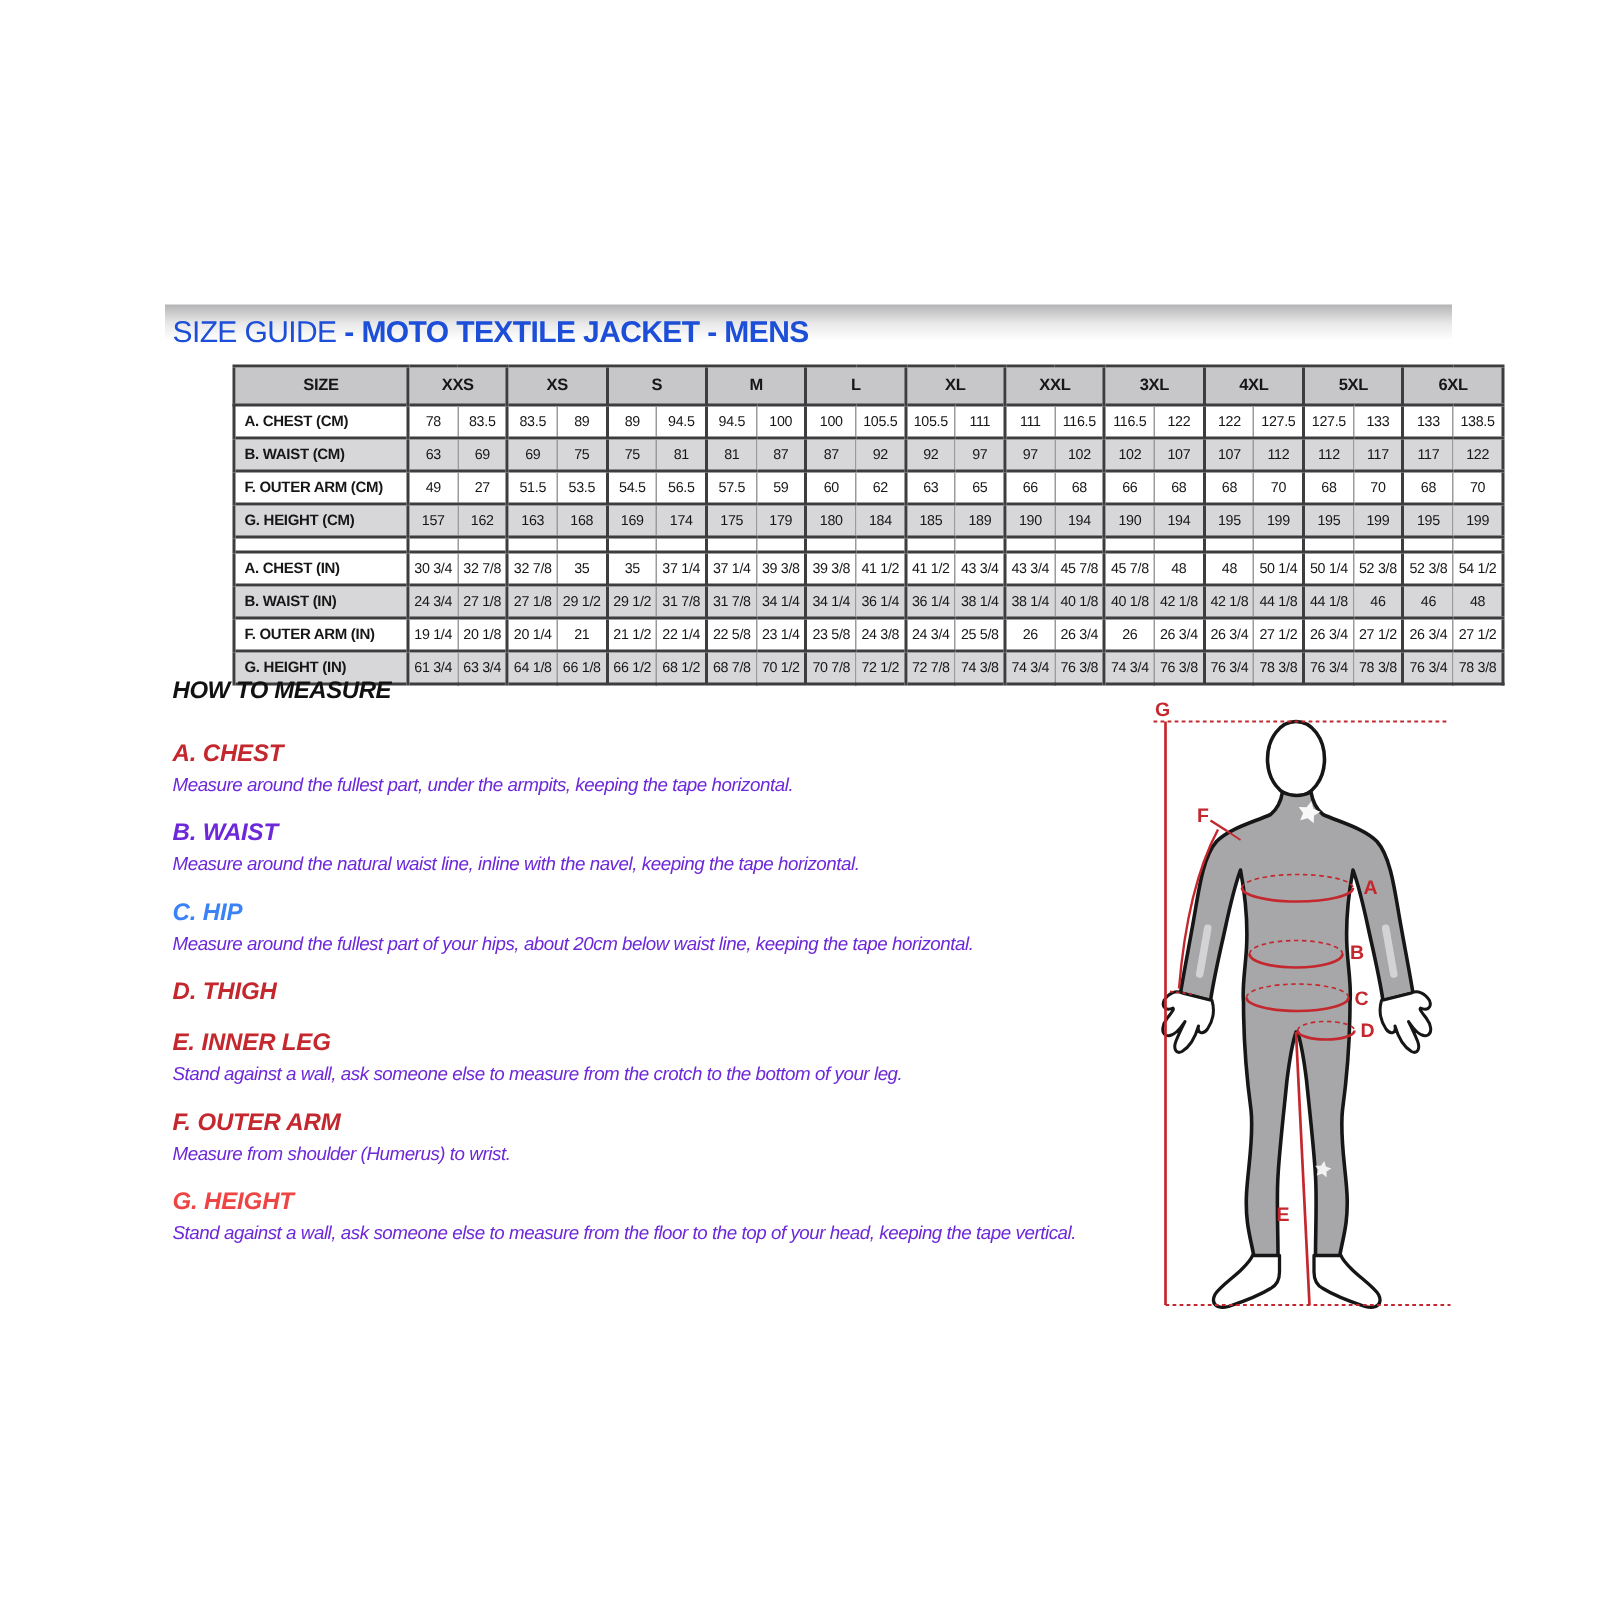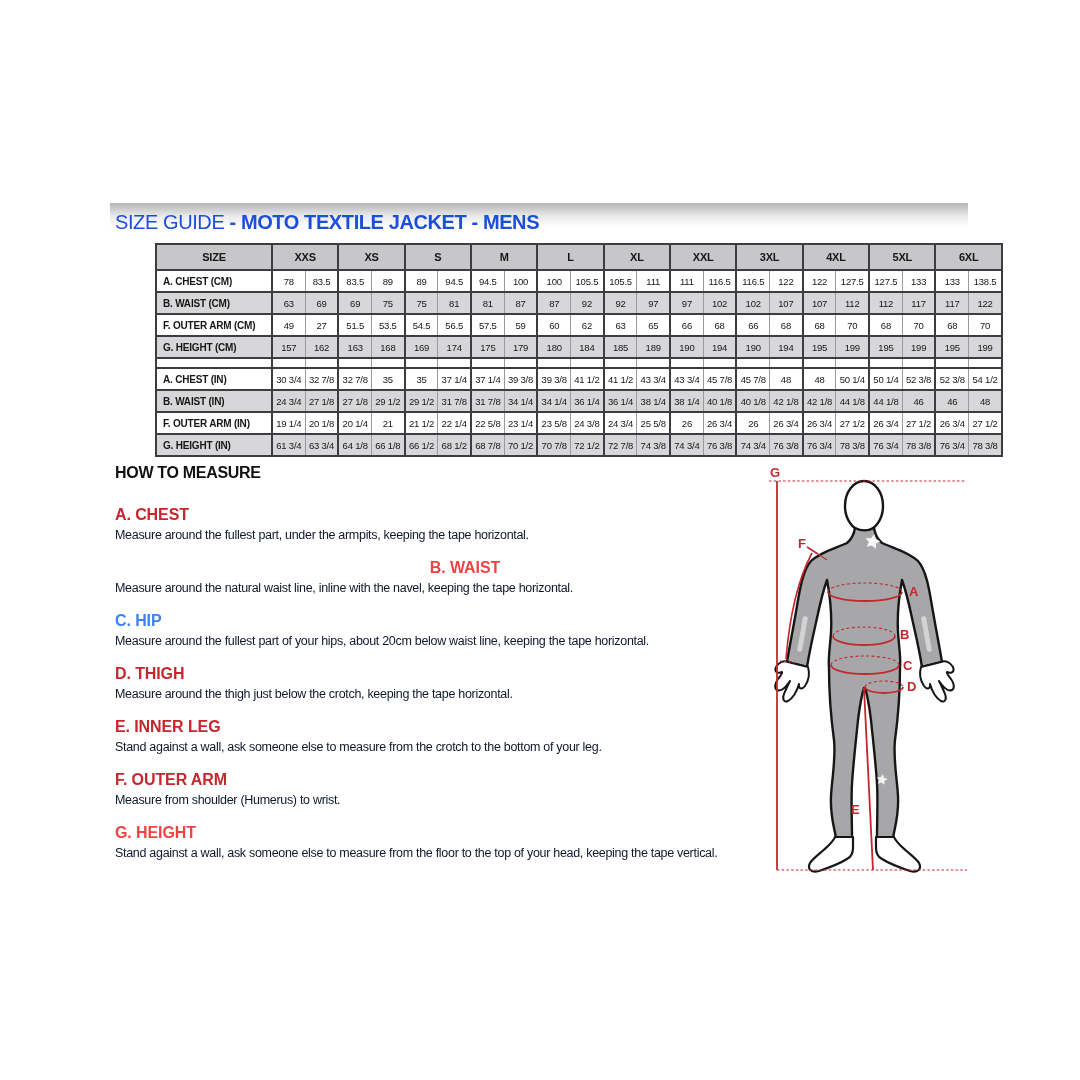--- a/index.html
+++ b/index.html
@@ -31,26 +31,26 @@
   table.size th {
     background:#c7c7c9; font-size:11px; font-weight:700; height:24px; letter-spacing:-0.2px;
   }
   table.size td { height:20px; font-size:9.5px; letter-spacing:-0.2px; background:#ffffff; }
   table.size td.lbl { text-align:left; padding-left:6px; font-weight:700; font-size:10px; }
   table.size tr.shade td { background:#d7d7d9; }
   table.size td.grp, table.size th.grp { border-left:2px solid #3d3d3f; }
   table.size tr.spacer td { height:8px; background:#ffffff; }
 
   
-  .howto { position:absolute; left:115px; top:464px; width:700px; }
+  .howto { position:absolute; left:115px; top:452px; width:700px;font-style:italic; }
   .howto-heading { font-size:16px; font-weight:700; letter-spacing:-0.3px; color:#111;
                    margin:0 0 24px 0; }
   .m-section { margin-bottom:16px; }
   .m-label { font-size:16px; font-weight:700; letter-spacing:-0.1px; margin-bottom:3px; }
-  .m-text  { font-size:12.5px; letter-spacing:-0.3px; color:#0f172a; line-height:16px; }
+  .m-text  { font-size:12.5px; letter-spacing:-0.3px; color:#6d28d9; line-height:16px; }
 
   
   .figure-wrap { position:absolute; left:752px; top:448px; width:225px; height:437px; }
   .red-letter { font:bold 13px "Liberation Sans",sans-serif; }
 </style>
 </head>
 <body>
 
 <div class="canvas">
 
@@ -308,30 +308,29 @@
   </div>
 
   <div class="howto">
     <div class="howto-heading">HOW TO MEASURE</div>
     <div id="howto-sections">
         <div class="m-section">
           <div class="m-label" style="color: rgb(196, 39, 45);">A. CHEST</div>
           <div class="m-text">Measure around the fullest part, under the armpits, keeping the tape horizontal.</div>
         </div>
         <div class="m-section">
-          <div class="m-label" style="color: #ef4444; text-align: center;">B. WAIST</div>
+          <div class="m-label" style="color: #6d28d9;">B. WAIST</div>
           <div class="m-text">Measure around the natural waist line, inline with the navel, keeping the tape horizontal.</div>
         </div>
         <div class="m-section">
           <div class="m-label" style="color: #3b82f6;">C. HIP</div>
           <div class="m-text">Measure around the fullest part of your hips, about 20cm below waist line, keeping the tape horizontal.</div>
         </div>
         <div class="m-section">
           <div class="m-label" style="color: rgb(196, 39, 45);">D. THIGH</div>
-          <div class="m-text">Measure around the thigh just below the crotch, keeping the tape horizontal.</div>
         </div>
         <div class="m-section">
           <div class="m-label" style="color: rgb(196, 39, 45);">E. INNER LEG</div>
           <div class="m-text">Stand against a wall, ask someone else to measure from the crotch to the bottom of your leg.</div>
         </div>
         <div class="m-section">
           <div class="m-label" style="color: rgb(196, 39, 45);">F. OUTER ARM</div>
           <div class="m-text">Measure from shoulder (Humerus) to wrist.</div>
         </div>
         <div class="m-section">

